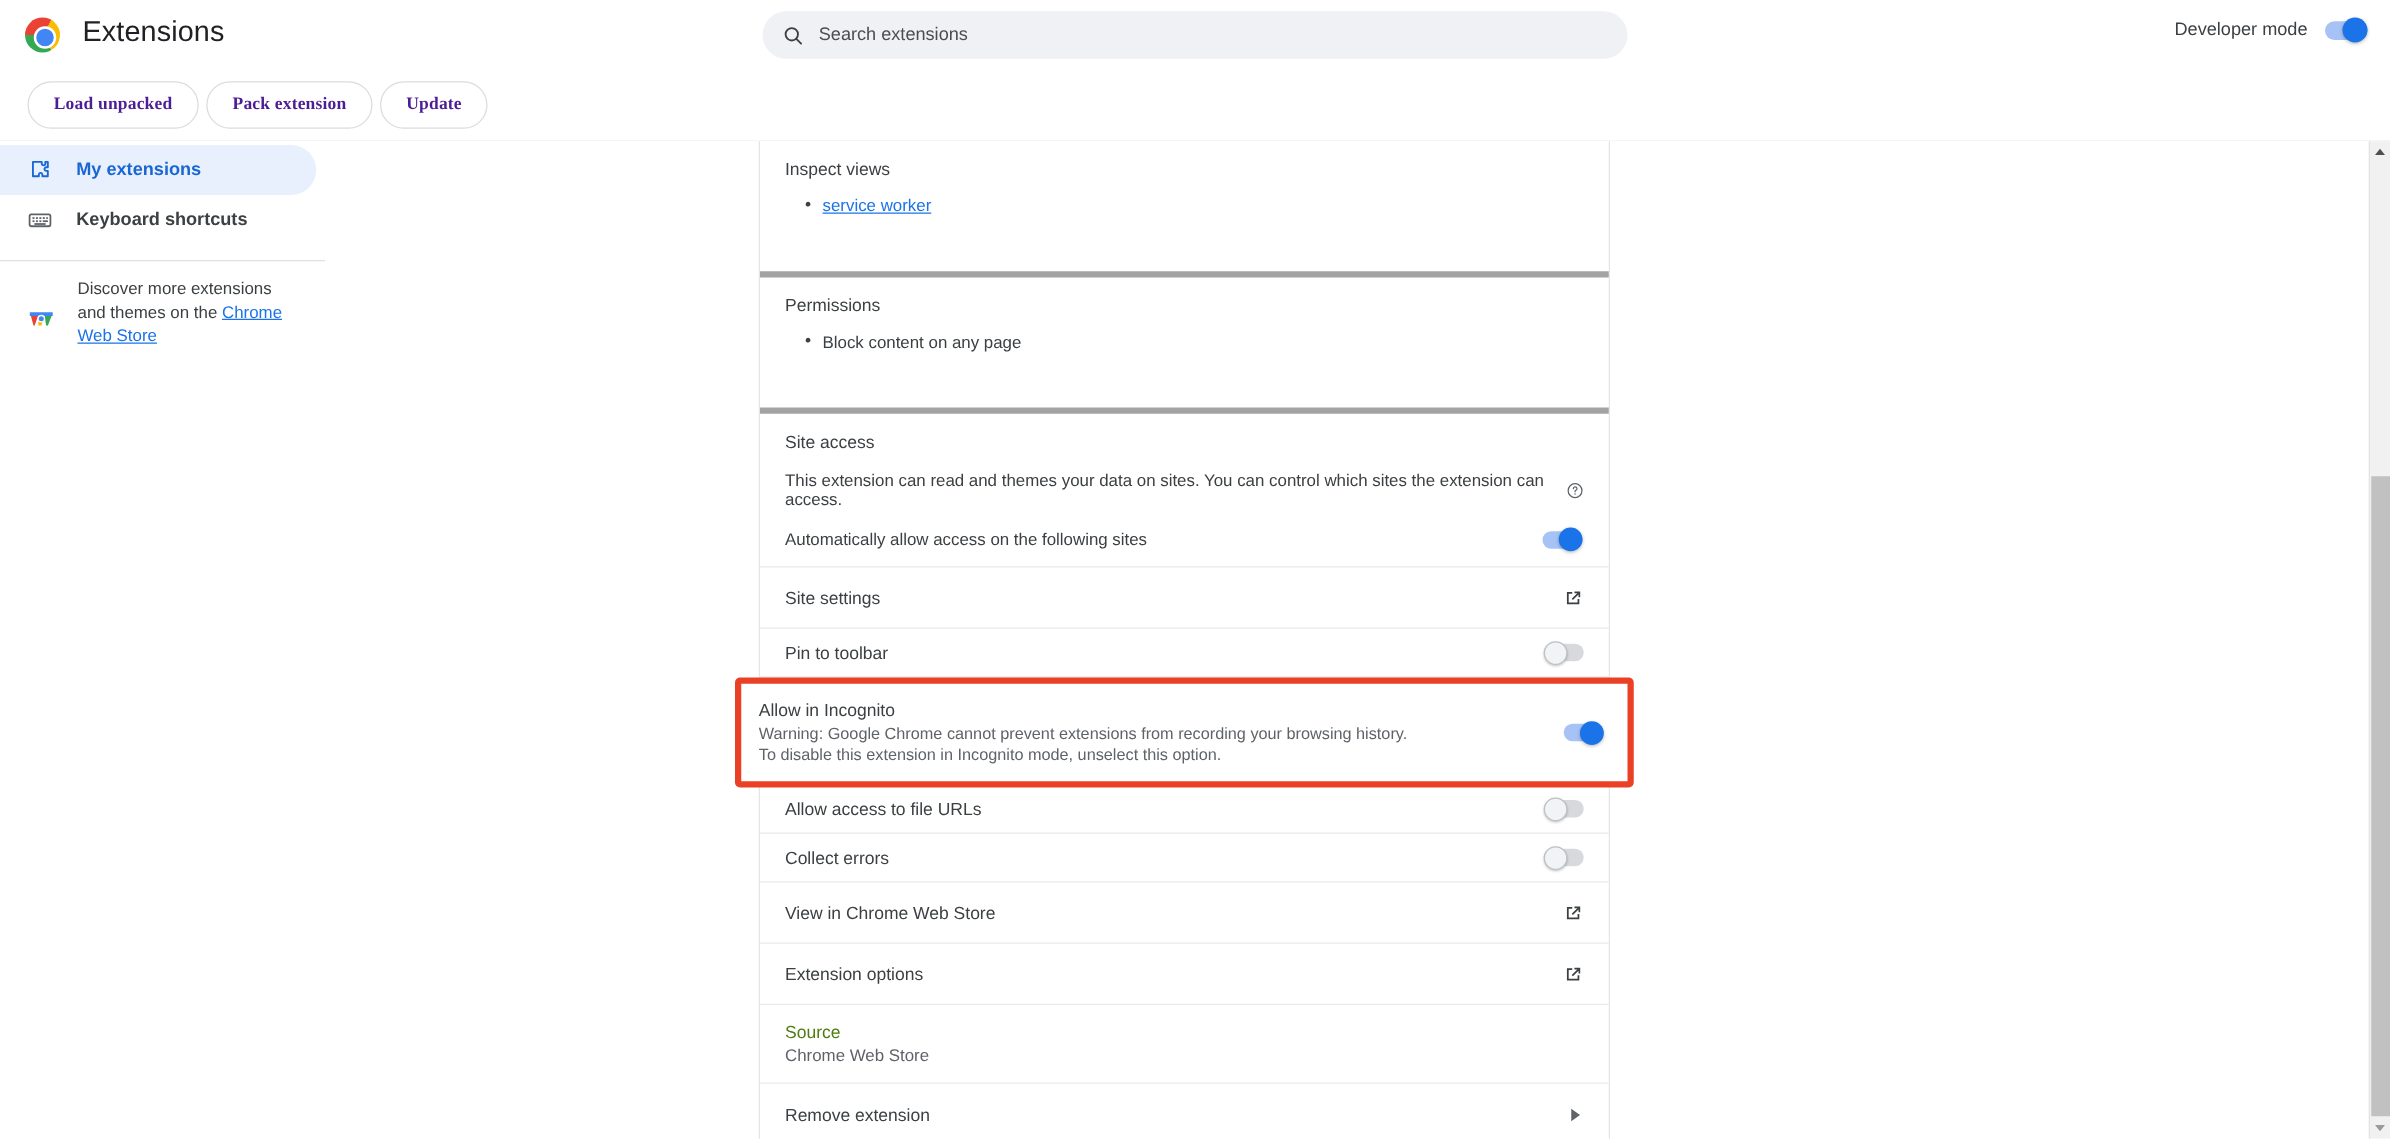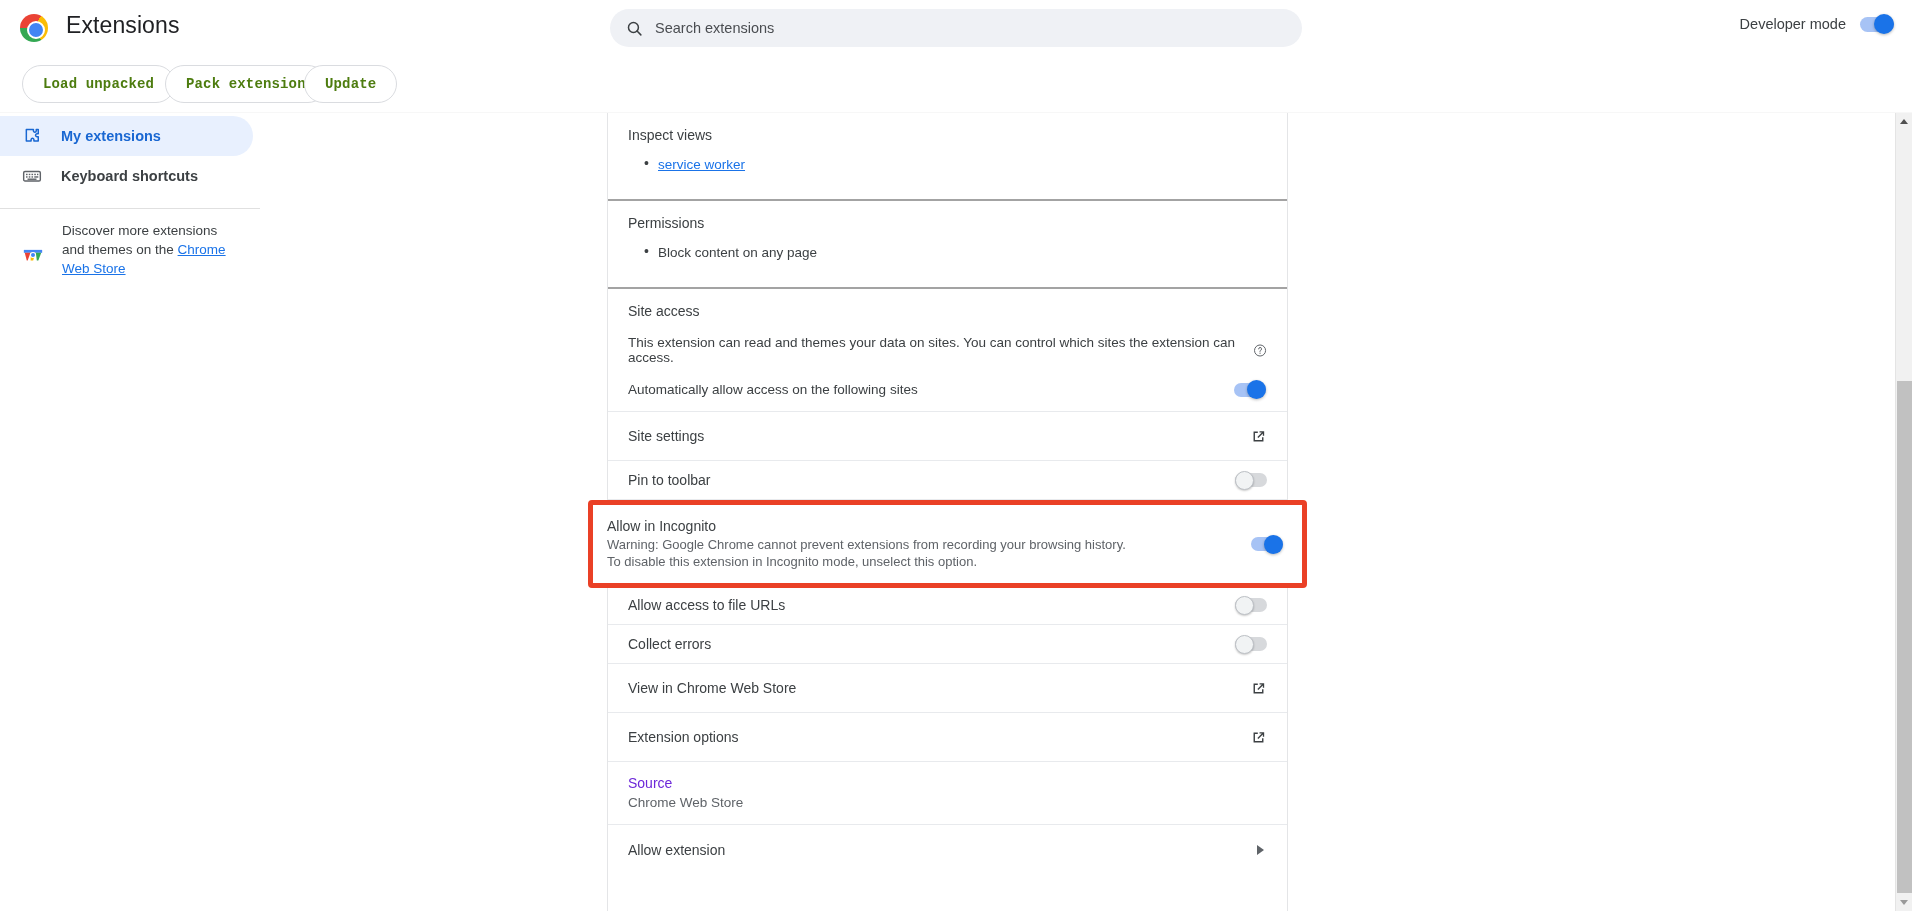--- a/index.html
+++ b/index.html
@@ -83,22 +83,22 @@
   .toggle.big .knob { width: 19px; height: 19px; top: -2.5px; }
   .toggle.big.on .knob { left: 13px; }
 
   
   .actions {
     position: absolute; left: 0; top: 56px; width: 1912px; height: 56px;
   }
   .pill {
     position: absolute; top: 9px; height: 38px;
     border: 1px solid #dadce0; border-radius: 19px;
-    background: #ffffff; color: #4d7c0f;
-    font-family: Liberation Mono, monospace;
+    background: #ffffff; color: #4c1d95;
+    font-family: Liberation Serif, serif;
     font-size: 14px; font-weight: 600; cursor: pointer;
     padding: 0 20px; letter-spacing: .15px;
   }
   .pill.b1 { left: 22px; }
   .pill.b2 { left: 165px; }
   .pill.b3 { left: 304px; }
 
   .header-shadow {
     position: absolute; left: 0; top: 111px; width: 1912px; height: 2px;
     background: linear-gradient(to bottom, rgba(0,0,0,.13), rgba(0,0,0,0));
@@ -155,22 +155,22 @@
   }
   .row {
     position: relative; width: 100%;
     border-bottom: 1px solid #e8eaed;
     padding: 0 20px;
     display: flex; align-items: center; justify-content: space-between;
   }
   .row-label { font-size: 14px; color: #3c4043; }
 
   .sec {
-    padding: 14px 20px 13px 20px;
-    border-bottom: 2px solid #a3a3a3;
+    padding: 14px 20px 31px 20px;
+    border-bottom: 5px solid #a3a3a3;
   }
   .sec-title { font-size: 14px; color: #3c4043; margin-bottom: 6px; }
   .sec ul { list-style: none; margin: 12px; padding: 0; }
   .sec li {
     font-size: 13.5px; color: #3c4043; padding-left: 18px;
     position: relative; line-height: 19px;
   }
   .sec li::before {
     content: "•"; position: absolute; left: 4px; top: -1px;
     color: #3c4043; font-size: 14px;
@@ -205,21 +205,21 @@
     display: flex; align-items: center; justify-content: space-between;
     gap: 20px;
   }
   .incognito .txt { max-width: 530px; }
   .incognito .t1 { font-size: 14px; color: #3c4043; margin-bottom: 2px; }
   .incognito .t2 { font-size: 13px; color: #5f6368; line-height: 17px; }
 
   .source-block {
     padding: 13px 20px 14px 20px; border-bottom: 1px solid #e8eaed;
   }
-  .source-block .s1 { font-size: 14px; color: #6d28d9; }
+  .source-block .s1 { font-size: 14px; color: #4d7c0f; }
   .source-block .s2 { font-size: 13.5px; color: #5f6368; margin-top: 4px; }
 
   .arrow-right {
     width: 0; height: 0;
     border-top: 5px solid transparent;
     border-bottom: 5px solid transparent;
     border-left: 7px solid #5f6368;
     margin-right: 3px;
   }
 
@@ -423,21 +423,21 @@
         <path d="M13.5 4.5H20v6.5h-1.9V7.8l-6.3 6.3-1.4-1.4 6.3-6.3h-3.2z" fill="#3c4043"></path>
       </svg>
     </div>
 
     <div class="source-block">
       <div class="s1">Source</div>
       <div class="s2">Chrome Web Store</div>
     </div>
 
     <div class="row h49" style="border-bottom:none;">
-      <span class="row-label">Allow extension</span>
+      <span class="row-label">Remove extension</span>
       <div class="arrow-right"></div>
     </div>
 
   </div>
 </div>
 
 <div class="scrollbar">
   <div class="sb-btn-up">
     <div class="sb-arrow-up"></div>
   </div>

